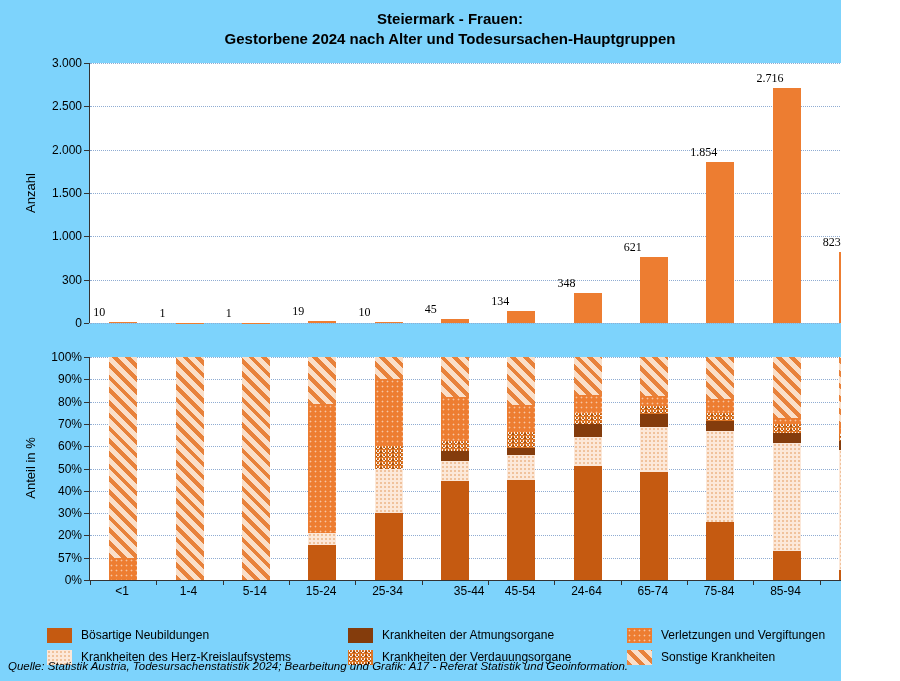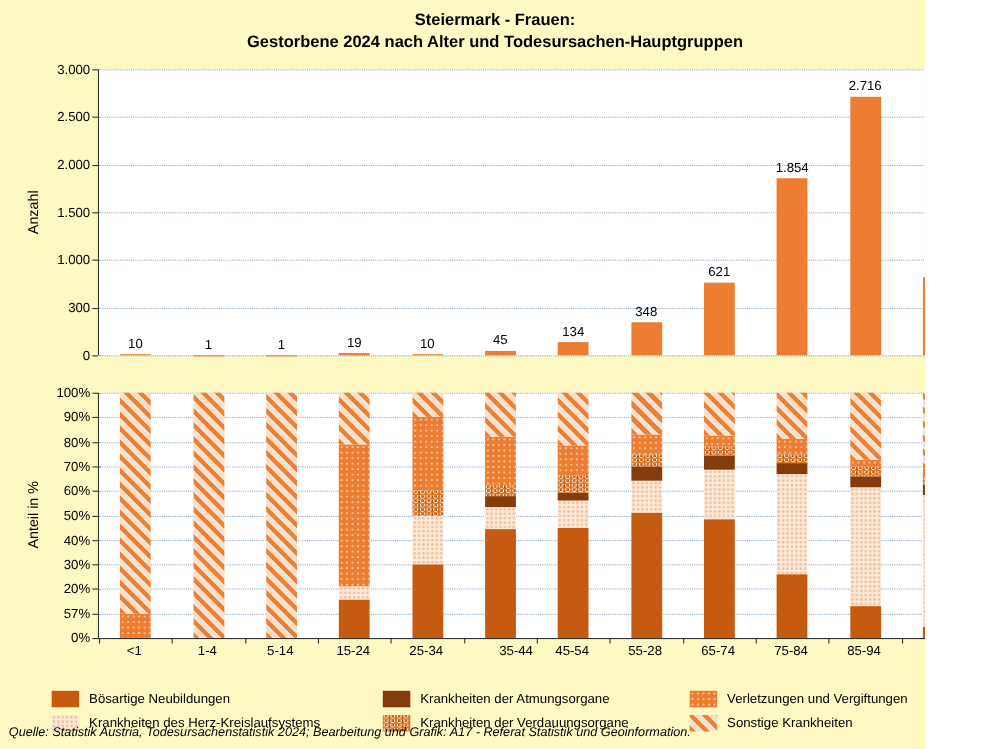--- a/index.html
+++ b/index.html
@@ -1,31 +1,31 @@
 <!DOCTYPE html>
 <html><head>
 <meta charset="utf-8">
 <style>
   html,body{margin:0;padding:0;background:#fff;}
-  .page{position:relative;width:841px;height:681px;background:#fef9c3;
+  .page{position:relative;width:841px;height:681px;background:#7dd3fc;
         font-family:"Liberation Sans",sans-serif;color:#000;overflow:hidden;}
   .title{position:absolute;top:9px;left:0;width:900px;text-align:center;
          font-weight:bold;font-size:15px;line-height:20px;}
   .ylab{position:absolute;font-size:13px;white-space:nowrap;
         transform:translate(-50%,-50%) rotate(-90deg);}
   .plot{position:absolute;background:#fff;}
   .plot1{left:89px;top:63px;width:796px;height:260px;border-left:1px solid #333;}
   .plot2{left:89px;top:357px;width:796px;height:223px;
          border-left:1px solid #333;border-bottom:1px solid #333;}
   .grid{position:absolute;left:0;width:100%;height:0;border-top:1px dotted #8FACD2;z-index:1;}
   .ytickmark{position:absolute;width:5px;height:0;border-top:1px solid #333;left:-6px;}
   .xtickmark{position:absolute;top:100%;width:0;height:5px;border-left:1px solid #333;}
   .yticklab{position:absolute;width:46px;text-align:right;font-size:12px;line-height:14px;}
   .bar{position:absolute;z-index:2;}
-  .barlab{position:absolute;z-index:3;font-size:12px;text-align:center;width:60px;line-height:14px;}
+  .barlab{position:absolute;z-index:3;font-size:12px;text-align:left;width:60px;line-height:14px;font-family:Liberation Serif, serif;}
   .seg{position:absolute;z-index:2;}
   .xlab{position:absolute;top:584px;font-size:12px;text-align:center;line-height:14px;}
   .legend-item{position:absolute;display:flex;align-items:center;height:16px;margin-top:16px;}
   .swatch{width:25px;height:15px;flex:none;}
   .legend-label{font-size:12px;margin-left:9px;white-space:nowrap;}
   .source{position:absolute;left:8px;top:660px;font-size:11.5px;font-style:italic;white-space:nowrap;}
   
   .s-boesartige{background:#C55A11;}
   .s-herz{background-color:#FCE8D9;
           background-image:radial-gradient(#F0C29C 1px,transparent 1.3px);
@@ -208,21 +208,21 @@
       <div class="yticklab" style="left: 36px; top: 350px; position: absolute;">100%</div>
     </div>
   <div id="xl">
       <div class="xlab" style="left: 89px; width: 66.3333px; position: absolute; top: 584px;">&lt;1</div>
       <div class="xlab" style="left: 155.333px; width: 66.3333px; position: absolute; top: 584px;">1-4</div>
       <div class="xlab" style="left: 221.667px; width: 66.3333px; position: absolute; top: 584px;">5-14</div>
       <div class="xlab" style="left: 288px; width: 66.3333px; position: absolute; top: 584px;">15-24</div>
       <div class="xlab" style="left: 354.333px; width: 66.3333px; position: absolute; top: 584px;">25-34</div>
       <div class="xlab" style="left: 436px; width: 66.3333px; position: absolute; top: 584px;">35-44</div>
       <div class="xlab" style="left: 487px; width: 66.3333px; position: absolute; top: 584px;">45-54</div>
-      <div class="xlab" style="left: 553.333px; width: 66.3333px; position: absolute; top: 584px;">55-28</div>
+      <div class="xlab" style="left: 553.333px; width: 66.3333px; position: absolute; top: 584px;">24-64</div>
       <div class="xlab" style="left: 619.667px; width: 66.3333px; position: absolute; top: 584px;">65-74</div>
       <div class="xlab" style="left: 686px; width: 66.3333px; position: absolute; top: 584px;">75-84</div>
       <div class="xlab" style="left: 752.333px; width: 66.3333px; position: absolute; top: 584px;">85-94</div>
       <div class="xlab" style="left: 818.667px; width: 66.3333px; position: absolute; top: 584px;">95+</div>
     </div>
 
   <div id="legend">
       <div class="legend-item" style="left: 47px; top: 611px;">
         <div class="swatch s-boesartige"></div>
         <div class="legend-label">Bösartige Neubildungen</div>

